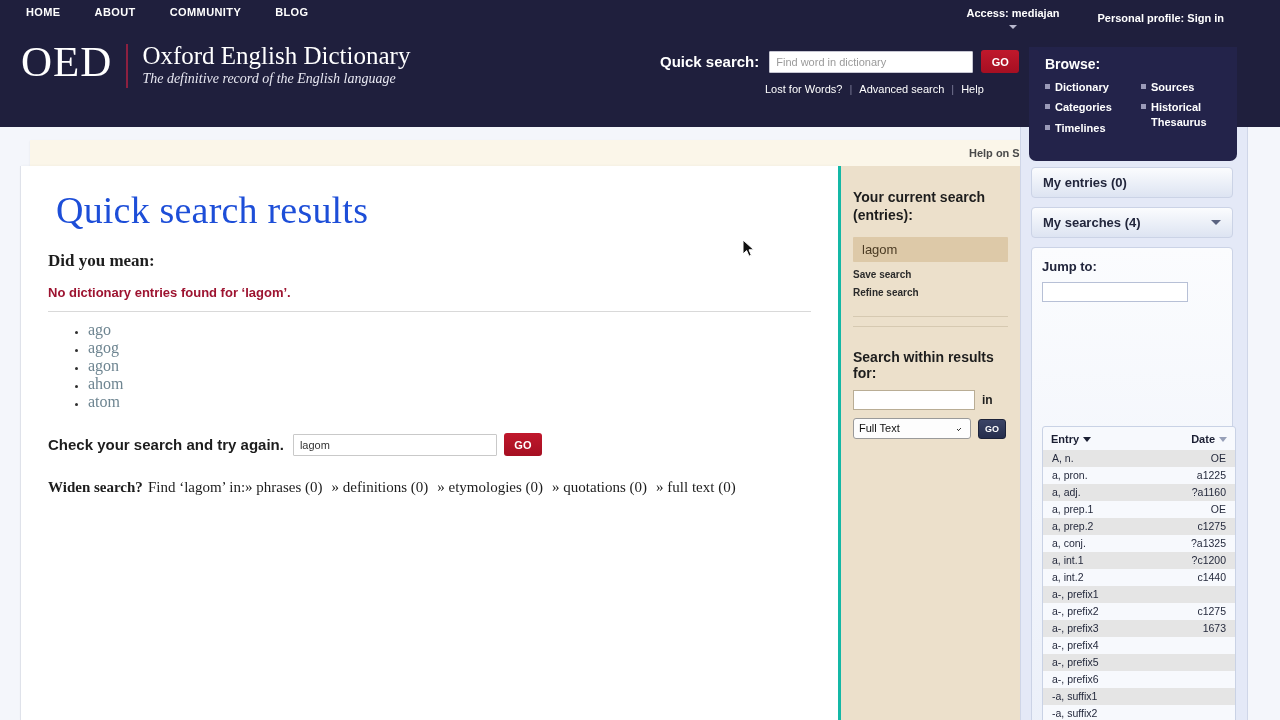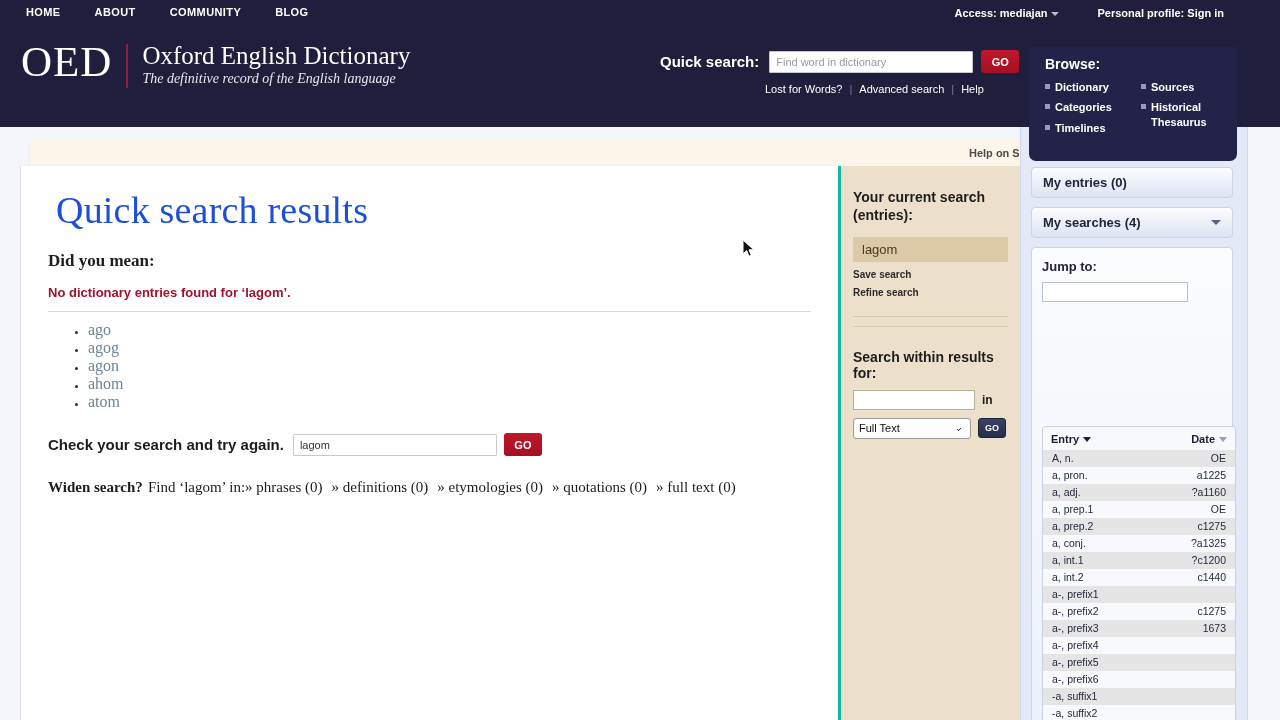--- a/index.html
+++ b/index.html
@@ -25,21 +25,21 @@
     color: #ffffff; font-size: 11px; font-weight: bold;
     letter-spacing: .4px; text-decoration: none; cursor: pointer;
     padding: 2px 4px;
   }
   #account {
     position: absolute; right: 56px; top: 7px;
     display: flex; align-items: center; gap: 10px;
     font-size: 11px; font-weight: bold; color: #ffffff;
     white-space: nowrap;
   }
-  #account .acc-group { display: flex; align-items: center; gap: 4px; cursor: pointer; }
+  #account .acc-group { display: flex; align-items: center; gap: 4px; cursor: pointer; flex-direction: column; }
   .caret-dn {
     display: inline-block; width: 0; height: 0;
     border-left: 4px solid transparent; border-right: 4px solid transparent;
     border-top: 4px solid #b9b9cf; margin-top: 2px;
   }
   #account .prof-group { margin-left: 28px; }
   #account .signin { color: #ffffff; text-decoration: none; }
 
   
   #logo { position: absolute; left: 21px; top: 42px; display: flex; align-items: flex-start; }
@@ -195,21 +195,21 @@
     margin: 18px 0 0 0; height: 1px; background: #d6c9b1;
   }
   #cream-side .rule2 { margin-top: 9px; }
   #swr-title { margin-top: 22px; font-size: 14px; font-weight: bold; color: #1d1d1d; }
   #swr-row { margin-top: 9px; display: flex; align-items: center; }
   #swr-input {
     width: 122px; height: 20px; border: 1px solid #b9ad95; background: #fff;
     font-size: 11px; padding: 0 5px; font-family: "Liberation Sans", sans-serif;
   }
   #swr-row .in { margin-left: 7px; font-size: 12px; font-weight: bold; color: #1d1d1d; }
-  #swr-row2 { margin-top: 8px; display: flex; align-items: flex-start; }
+  #swr-row2 { margin-top: 8px; display: flex; align-items: flex-end; }
   #swr-select {
     width: 118px; height: 21px; font-size: 11px;
     border: 1px solid #9a9a9a; border-radius: 3px; background: #fdfdfd;
     font-family: "Liberation Sans", sans-serif; color: #111;
     -webkit-appearance: none; appearance: none; padding: 0 18px 0 5px;
     background-image:
       linear-gradient(45deg, transparent 50%, #333 50%, #333 58%, transparent 58%),
       linear-gradient(135deg, transparent 42%, #333 42%, #333 50%, transparent 50%);
     background-position: calc(100% - 11px) 7px, calc(100% - 7px) 7px;
     background-size: 5px 5px, 5px 5px; background-repeat: no-repeat;

